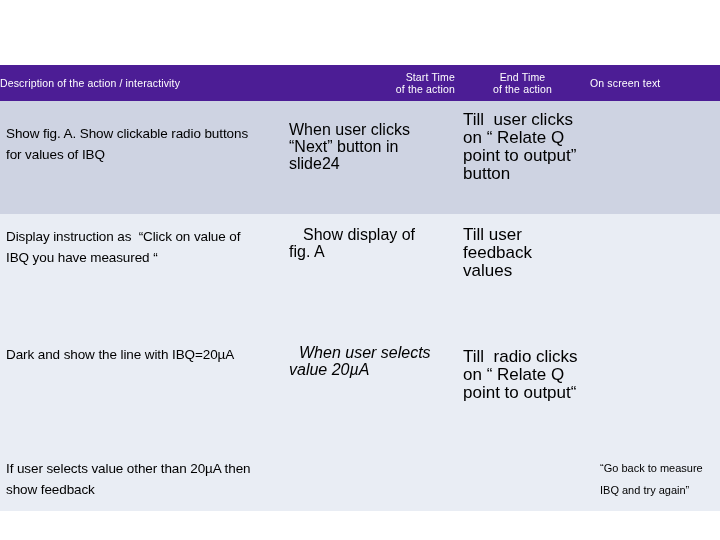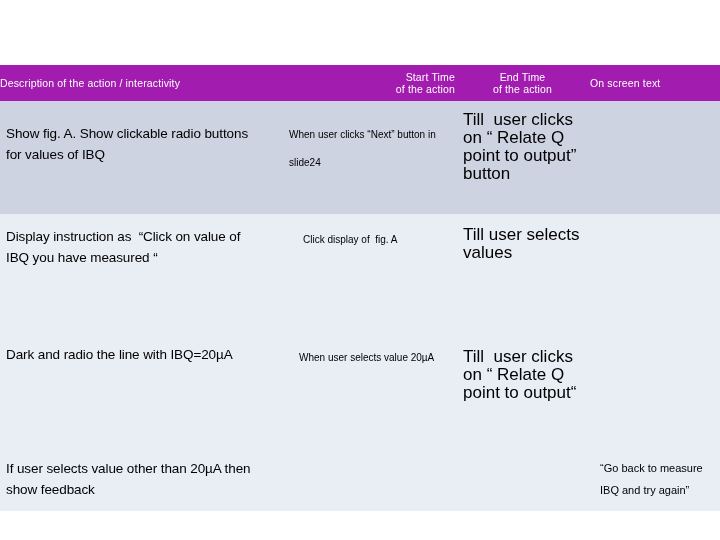--- a/index.html
+++ b/index.html
@@ -32,21 +32,21 @@
   }
 
   .sb-table {
     width: 720px;
     border-collapse: collapse;
     table-layout: fixed;
   }
 
   
   .sb-table thead tr {
-    background: #a21caf;
+    background: #4c1d95;
   }
   .sb-table thead th {
     color: #ffffff;
     font-weight: normal;
     font-size: 10.5px;
     line-height: 12.5px;
     letter-spacing: 0.15px;
     padding: 0;
     height: 36px;
     vertical-align: middle;
@@ -78,22 +78,22 @@
   
   .c1 {
     font-size: 13.5px;
     line-height: 21px;
     padding-left: 6px;
     padding-right: 16px;
     letter-spacing: -0.1px;
   }
   
   .c2 {
-    font-size: 10px;
-    line-height: 28px;
+    font-size: 16px;
+    line-height: 17px;
     padding-left: 12px;
     padding-right: 10px;
   }
   .c3 {
     font-size: 17px;
     line-height: 18px;
     padding-left: 8px;
     padding-right: 10px;
   }
   .c4 {
@@ -103,21 +103,21 @@
     padding-right: 8px;
   }
 
   .pad-top-1 { padding-top: 20px; }
   .pad-top-2 { padding-top: 22px; }
   .pad-top-3 { padding-top: 12px; }
   .pad-top-4 { padding-top: 16px; }
   .pad-top-5 { padding-top: 10px; }
 
   .indent-1 { text-indent: 14px; }
-  .indent-2 { text-indent: 10px; }
+  .indent-2 { text-indent: 10px; font-style: italic; }
 
   .txt { display: block; white-space: pre-wrap; }
 
   .r1 { height: 113px; border-radius: 22px; }
   .r2 { height: 118px; }
   .r3 { height: 104px; }
   .r4 { height: 75px; padding-left: 21px; }
 </style>
 </head>
 <body>
@@ -178,49 +178,49 @@
         </tr>
 
         <tr class="row-b r2">
           <td>
             <div class="cell c1 pad-top-3">
               <span class="txt">Display instruction as  “Click on value of IBQ you have measured “</span>
             </div>
           </td>
           <td>
             <div class="cell c2 pad-top-3 indent-1">
-              <span class="txt">Click display of  fig. A</span>
+              <span class="txt">Show display of  fig. A</span>
             </div>
           </td>
           <td>
             <div class="cell c3 pad-top-3">
-              <span class="txt">Till user selects values</span>
+              <span class="txt">Till user feedback values</span>
             </div>
           </td>
           <td>
             <div class="cell c4 pad-top-3">
               <span class="txt"></span>
             </div>
           </td>
         </tr>
 
         <tr class="row-b r3">
           <td>
             <div class="cell c1 pad-top-3">
-              <span class="txt">Dark and radio the line with IBQ=20µA</span>
+              <span class="txt">Dark and show the line with IBQ=20µA</span>
             </div>
           </td>
           <td>
             <div class="cell c2 pad-top-3 indent-2">
               <span class="txt">When user selects value 20µA</span>
             </div>
           </td>
           <td>
             <div class="cell c3 pad-top-4">
-              <span class="txt">Till  user clicks on “ Relate Q point to output“</span>
+              <span class="txt">Till  radio clicks on “ Relate Q point to output“</span>
             </div>
           </td>
           <td>
             <div class="cell c4 pad-top-4">
               <span class="txt"></span>
             </div>
           </td>
         </tr>
 
         <tr class="row-b r4">

